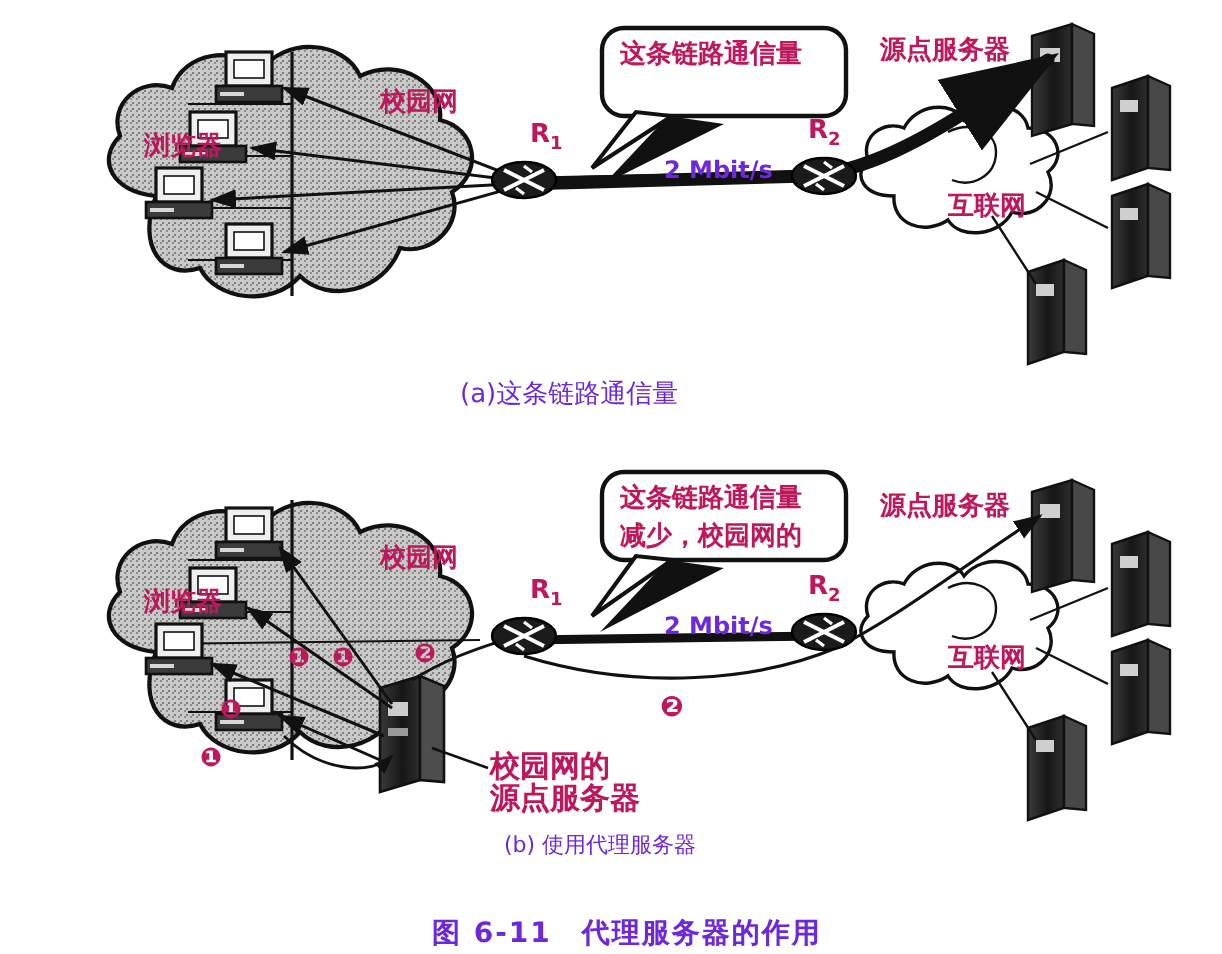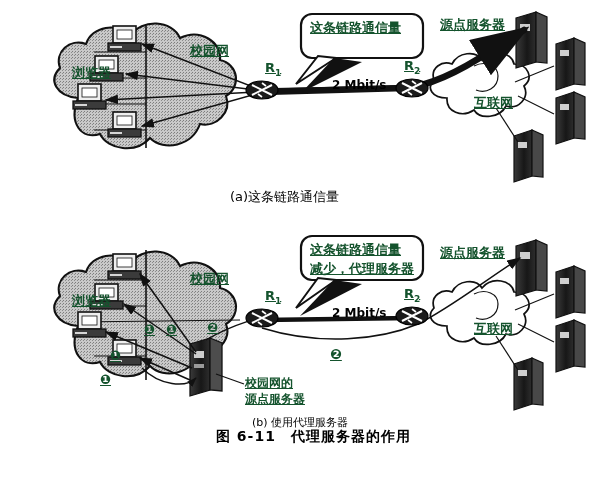--- a/index.html
+++ b/index.html
@@ -2,22 +2,22 @@
 <html><head>
 <meta charset="utf-8">
 <style>
   html,body{margin:0;padding:0;background:#ffffff;}
   body{
     width:611px;height:477px;position:relative;overflow:hidden;
     font-family:"DejaVu Sans","Liberation Sans",sans-serif;
     color:#000;
   }
   #stage{position:absolute;left:0;top:0;width:611px;height:477px;}
-  .lbl{position:absolute;white-space:nowrap;font-weight:bold;color:#14532d;text-decoration:underline;}
-  .cap{position:absolute;white-space:nowrap;color:#000000;}
+  .lbl{position:absolute;white-space:nowrap;font-weight:bold;color:#be185d;}
+  .cap{position:absolute;white-space:nowrap;color:#6d28d9;}
   svg{position:absolute;left:0;top:0;}
 </style>
 </head>
 <body>
 
 <div id="stage">
 
   <svg width="611" height="200" viewBox="0 0 611 200" style="top:0px">
     <defs>
       <pattern id="dots" width="3" height="3" patternUnits="userSpaceOnUse">
@@ -262,30 +262,30 @@
 
   <div class="lbl" style="left:190px;top:270px;font-size:13px;">校园网</div>
   <div class="lbl" style="left:72px;top:292px;font-size:13px;">浏览器</div>
   <div class="lbl" style="left:265px;top:288px;font-size:13px;"><span>R</span><sub style="font-size:9px">1</sub></div>
   <div class="lbl" style="left:404px;top:286px;font-size:13px;"><span>R</span><sub style="font-size:9px">2</sub></div>
   <div class="cap" style="left:332px;top:306px;font-size:12px;font-weight:bold;">2 Mbit/s</div>
   <div class="lbl" style="left:474px;top:320px;font-size:13px;">互联网</div>
   <div class="lbl" style="left:440px;top:244px;font-size:13px;">源点服务器</div>
   <div class="lbl" style="left:310px;top:240px;font-size:13px;line-height:19px;">
     <div>这条链路通信量</div>
-    <div>减少，代理服务器</div>
+    <div>减少，校园网的</div>
   </div>
-  <div class="lbl" style="left:245px;top:375px;font-size:12px;line-height:16px;">
+  <div class="lbl" style="left:245px;top:375px;font-size:15px;line-height:16px;">
     <div>校园网的</div>
     <div>源点服务器</div>
   </div>
 
   <div class="lbl" style="left:110px;top:348px;font-size:13px;">❶</div>
   <div class="lbl" style="left:100px;top:372px;font-size:13px;">❶</div>
   <div class="lbl" style="left:144px;top:322px;font-size:13px;">❶</div>
   <div class="lbl" style="left:166px;top:322px;font-size:13px;">❶</div>
   <div class="lbl" style="left:207px;top:320px;font-size:13px;">❷</div>
   <div class="lbl" style="left:330px;top:346px;font-size:14px;">❷</div>
 
   <div class="cap" style="left:252px;top:415px;font-size:11px;">(b) 使用代理服务器</div>
-  <div class="cap" style="left:216px;top:428px;font-size:14px;font-weight:bold;letter-spacing:1px;">图 6-11　代理服务器的作用</div>
+  <div class="cap" style="left:216px;top:458px;font-size:14px;font-weight:bold;letter-spacing:1px;">图 6-11　代理服务器的作用</div>
 
 </div>
 
 </body></html>

